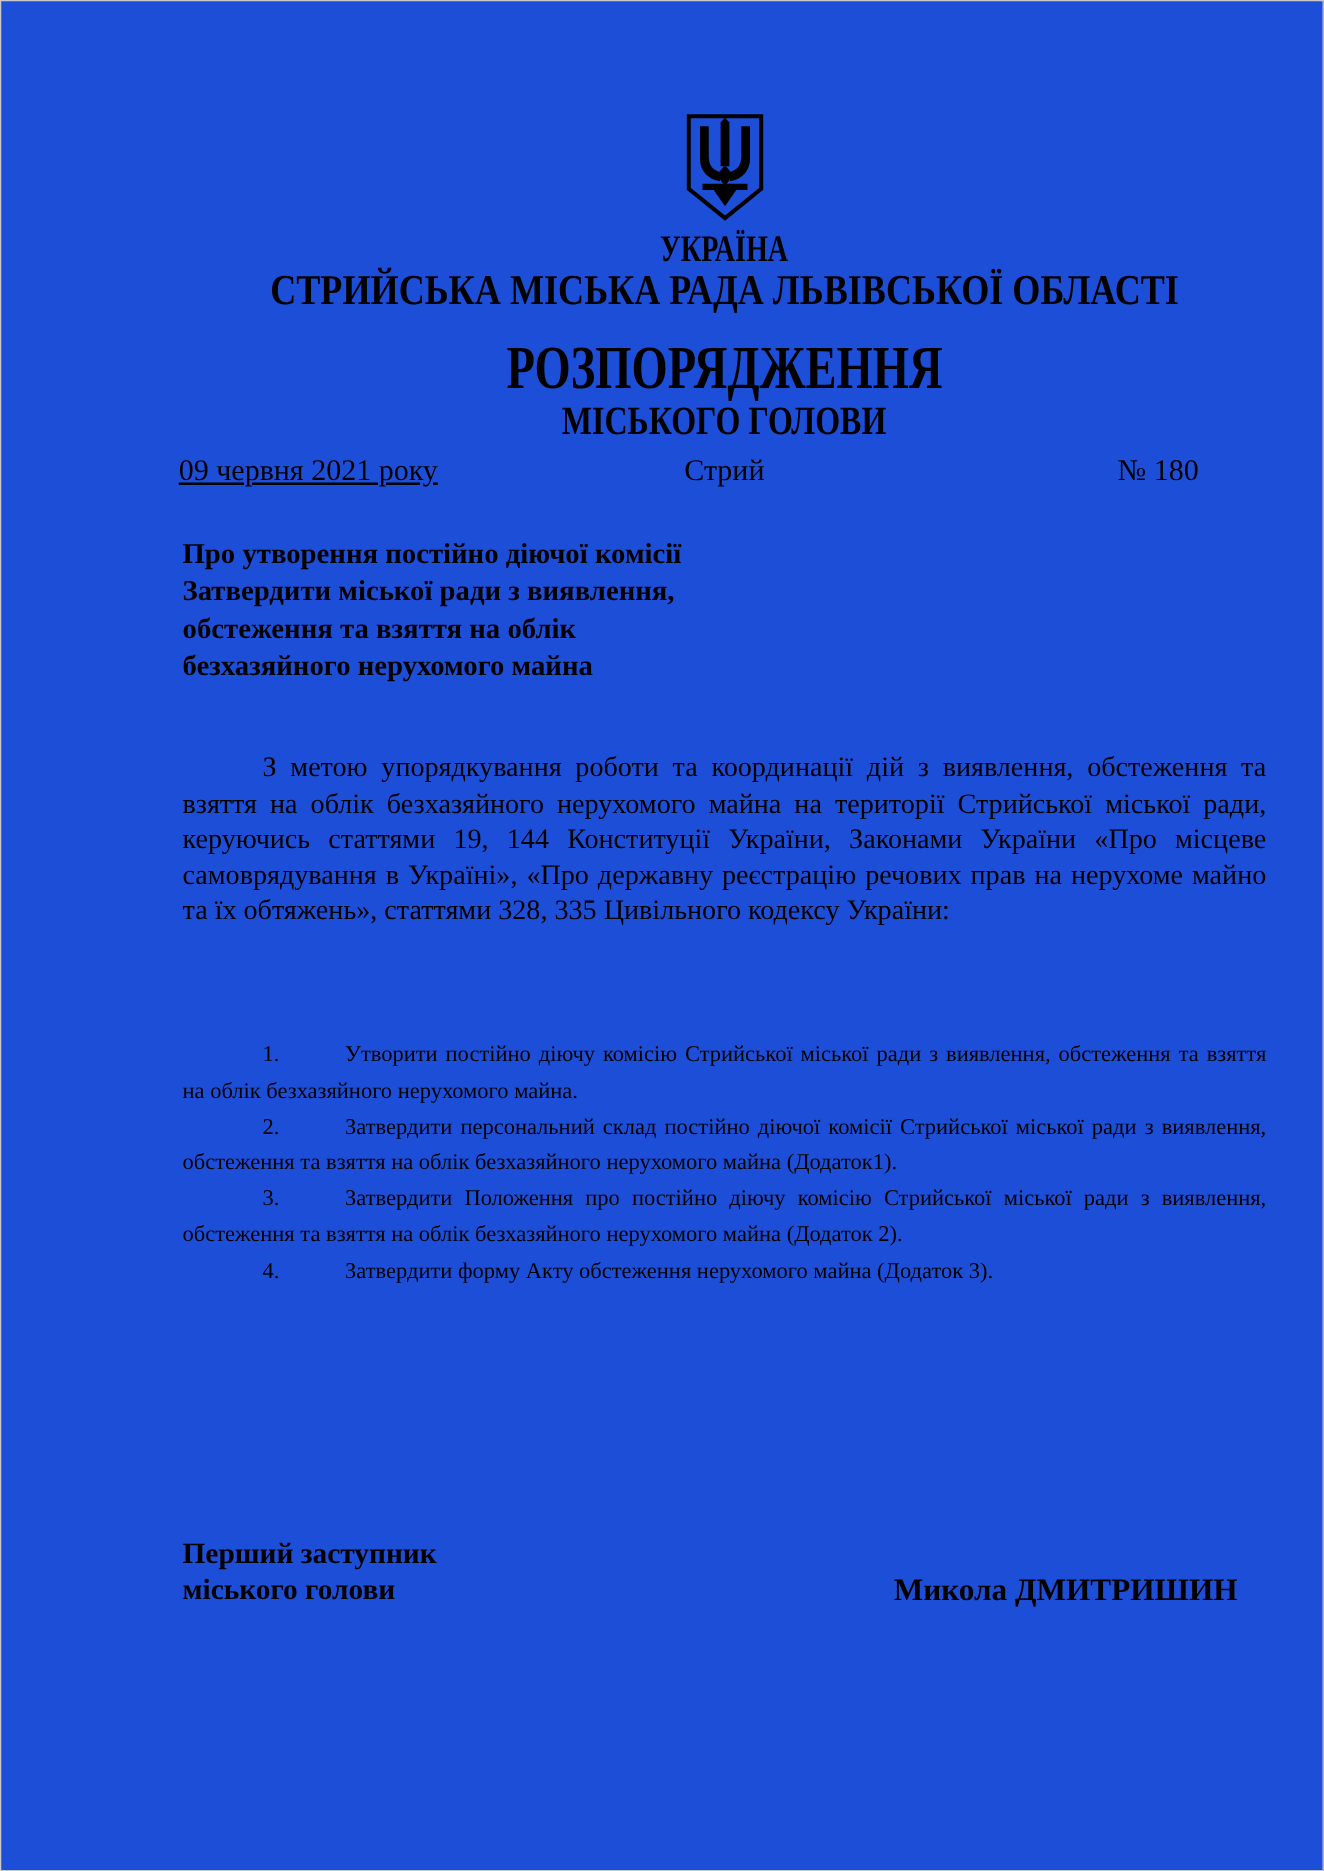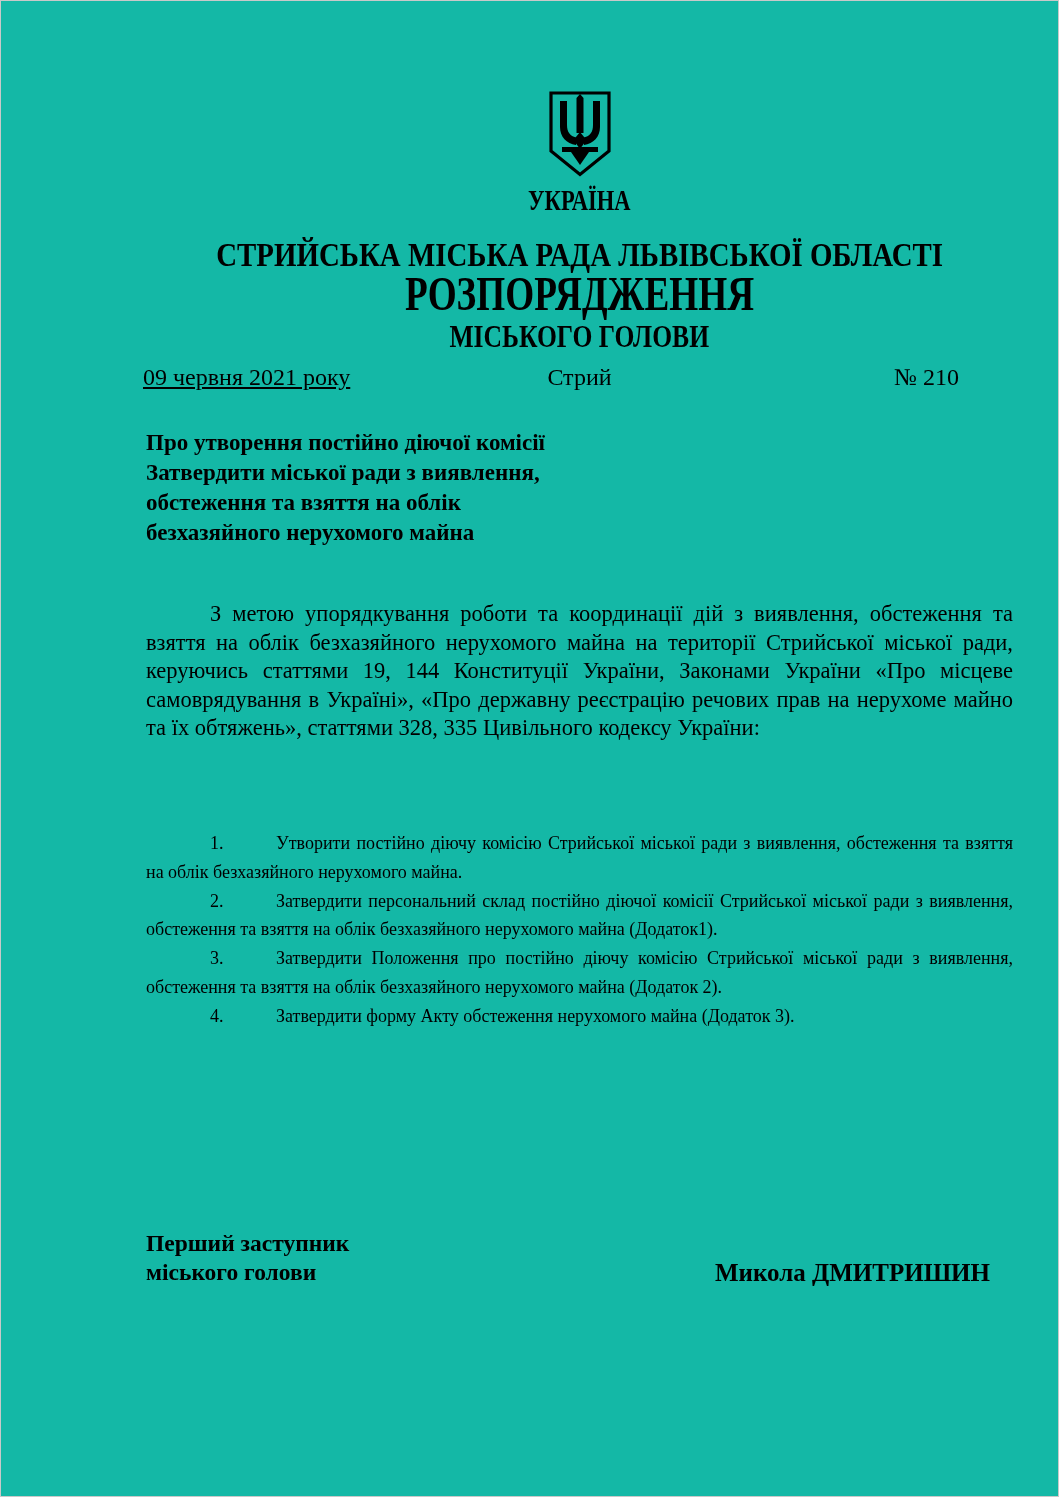--- a/index.html
+++ b/index.html
@@ -1,37 +1,37 @@
 <!DOCTYPE html>
 <html><head>
 <meta charset="utf-8">
 <style>
   html,body{margin:0;padding:0;background:#ffffff;}
   .page{
     position:relative;
     width:1059px;height:1497px;
-    background:#14b8a6;
+    background:#1d4ed8;
     color:#000;
     font-family:"Liberation Serif","DejaVu Serif",serif;
     overflow:hidden;
     box-shadow:inset 0 0 0 1px #c9c9c9;
   }
   .col{position:absolute;left:146px;width:867px;}
   .centered{text-align:center;}
 
   
   .emblem-wrap{top:91px;}
   .emblem-svg{display:inline-block;}
 
   
   .hline{font-weight:bold;line-height:1;white-space:nowrap;}
   .cond{display:inline-block;}
   .country{top:185px;font-size:30px;}
   .country .cond{transform:scaleX(0.75);}
-  .org{top:238px;font-size:34px;}
+  .org{top:216px;font-size:34px;}
   .org .cond{transform:scaleX(0.85);}
   .doctype{top:269px;font-size:49px;}
   .doctype .cond{transform:scaleX(0.76);}
   .subtype{top:320px;font-size:32px;}
   .subtype .cond{transform:scaleX(0.80);}
 
   
   .daterow{top:362px;height:30px;font-size:24px;line-height:30px;}
   .daterow .date{position:absolute;left:-3px;top:0;text-decoration:underline;}
   .daterow .place{position:absolute;left:50%;transform:translateX(-50%);top:0;}
@@ -80,21 +80,21 @@
   <div class="col centered hline doctype">
     <span class="cond">РОЗПОРЯДЖЕННЯ</span>
   </div>
   <div class="col centered hline subtype">
     <span class="cond">МІСЬКОГО ГОЛОВИ</span>
   </div>
 
   <div class="col daterow">
     <span class="date">09 червня 2021 року</span>
     <span class="place">Стрий</span>
-    <span class="num">№ 210</span>
+    <span class="num">№ 180</span>
   </div>
 
   <div class="col subject">
     <div>Про утворення постійно діючої комісії</div>
     <div>Затвердити міської ради з виявлення,</div>
     <div>обстеження та взяття на облік</div>
     <div>безхазяйного нерухомого майна</div>
   </div>
 
   <div class="col intro">З метою упорядкування роботи та координації дій з виявлення, обстеження та взяття на облік безхазяйного нерухомого майна на території Стрийської міської ради, керуючись статтями 19, 144 Конституції України, Законами України «Про місцеве самоврядування в Україні», «Про державну реєстрацію речових прав на нерухоме майно та їх обтяжень», статтями 328, 335 Цивільного кодексу України:</div>

